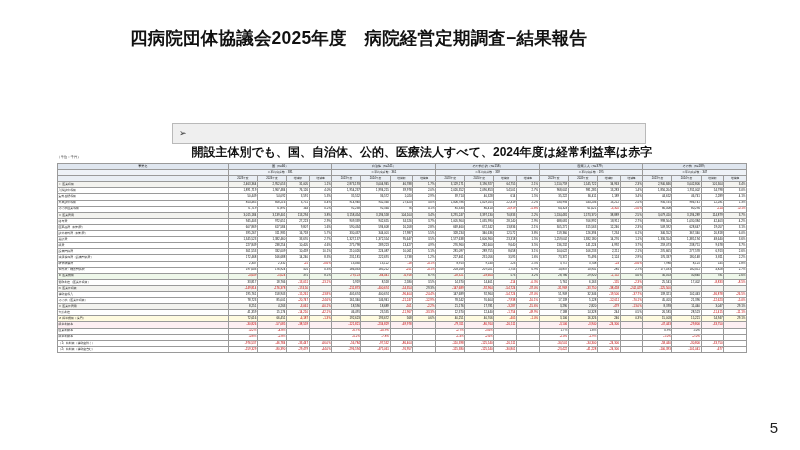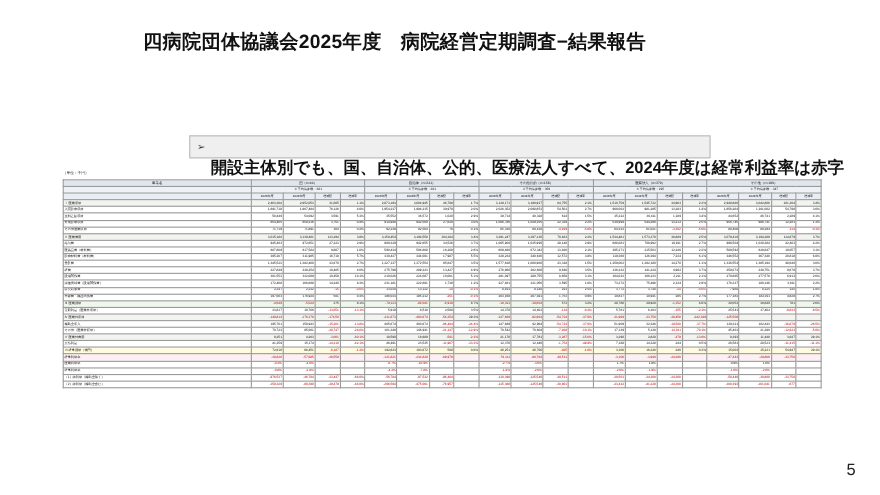--- a/index.html
+++ b/index.html
@@ -48,21 +48,21 @@
     padding: 0 6px;
     box-sizing: border-box;
   }
   .bullet-bar .tri {
     color: #333;
     font-size: 9px;
     margin-right: 5px;
     line-height: 1;
   }
   .bullet-bar .txt {
-    font-size: 15px;
+    font-size: 12px;
     font-weight: bold;
     color: #111;
     white-space: nowrap;
     margin-top: 37px;
   }
   
   .table-wrap {
     position: absolute;
     left: 57px;
     top: 163px;

